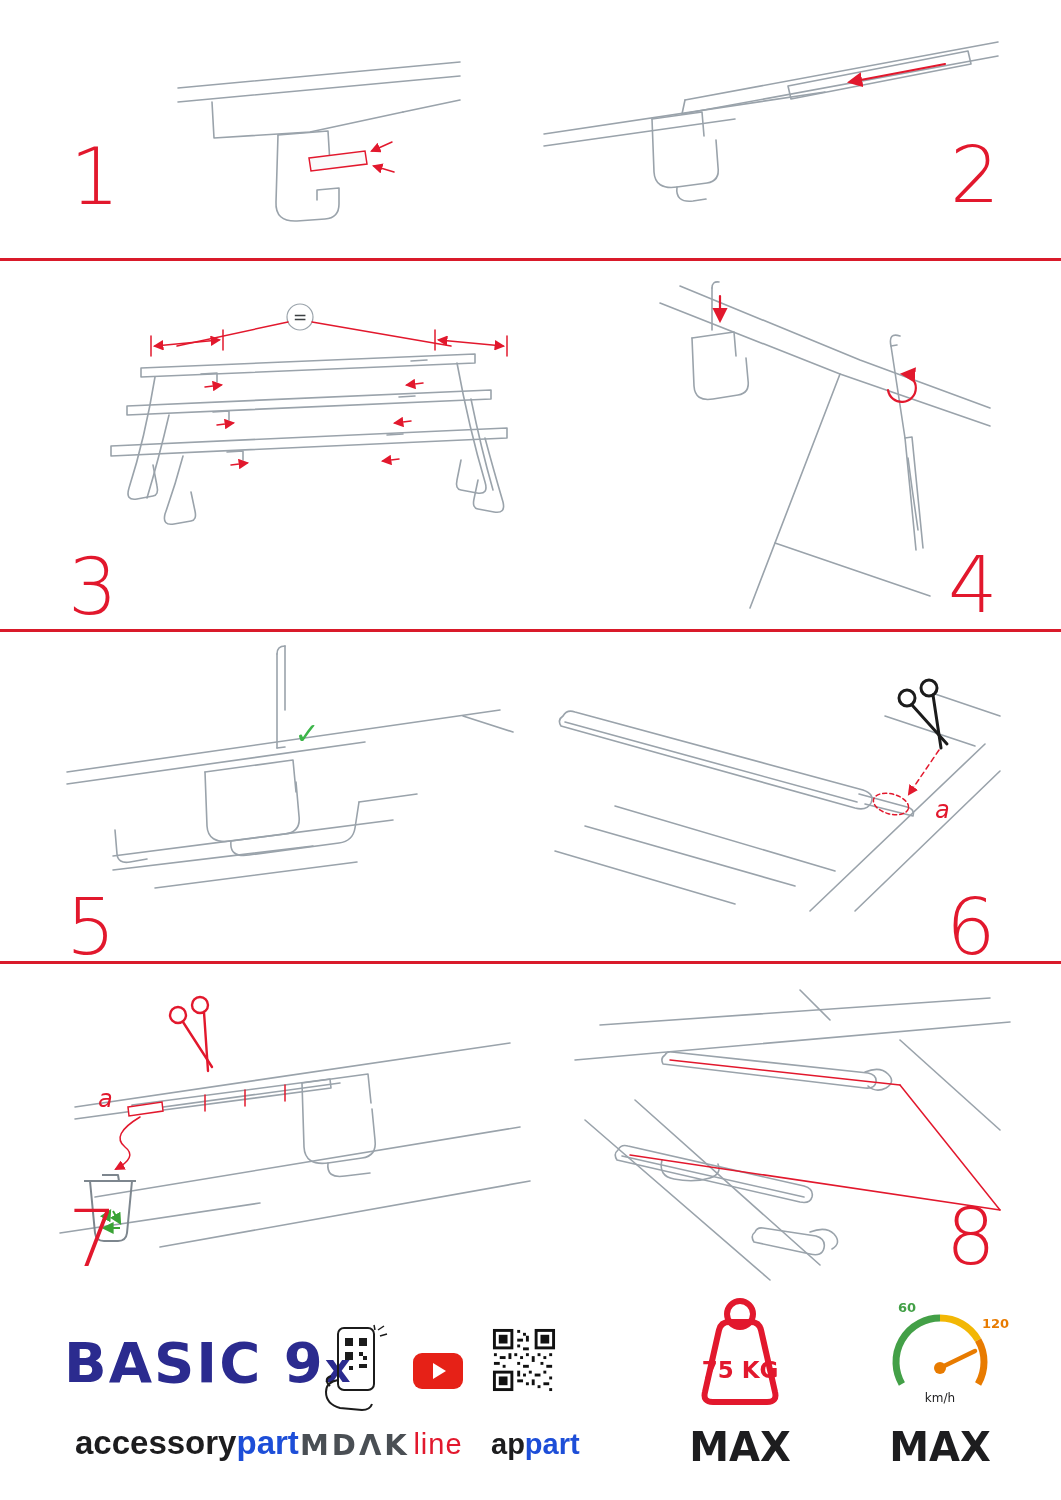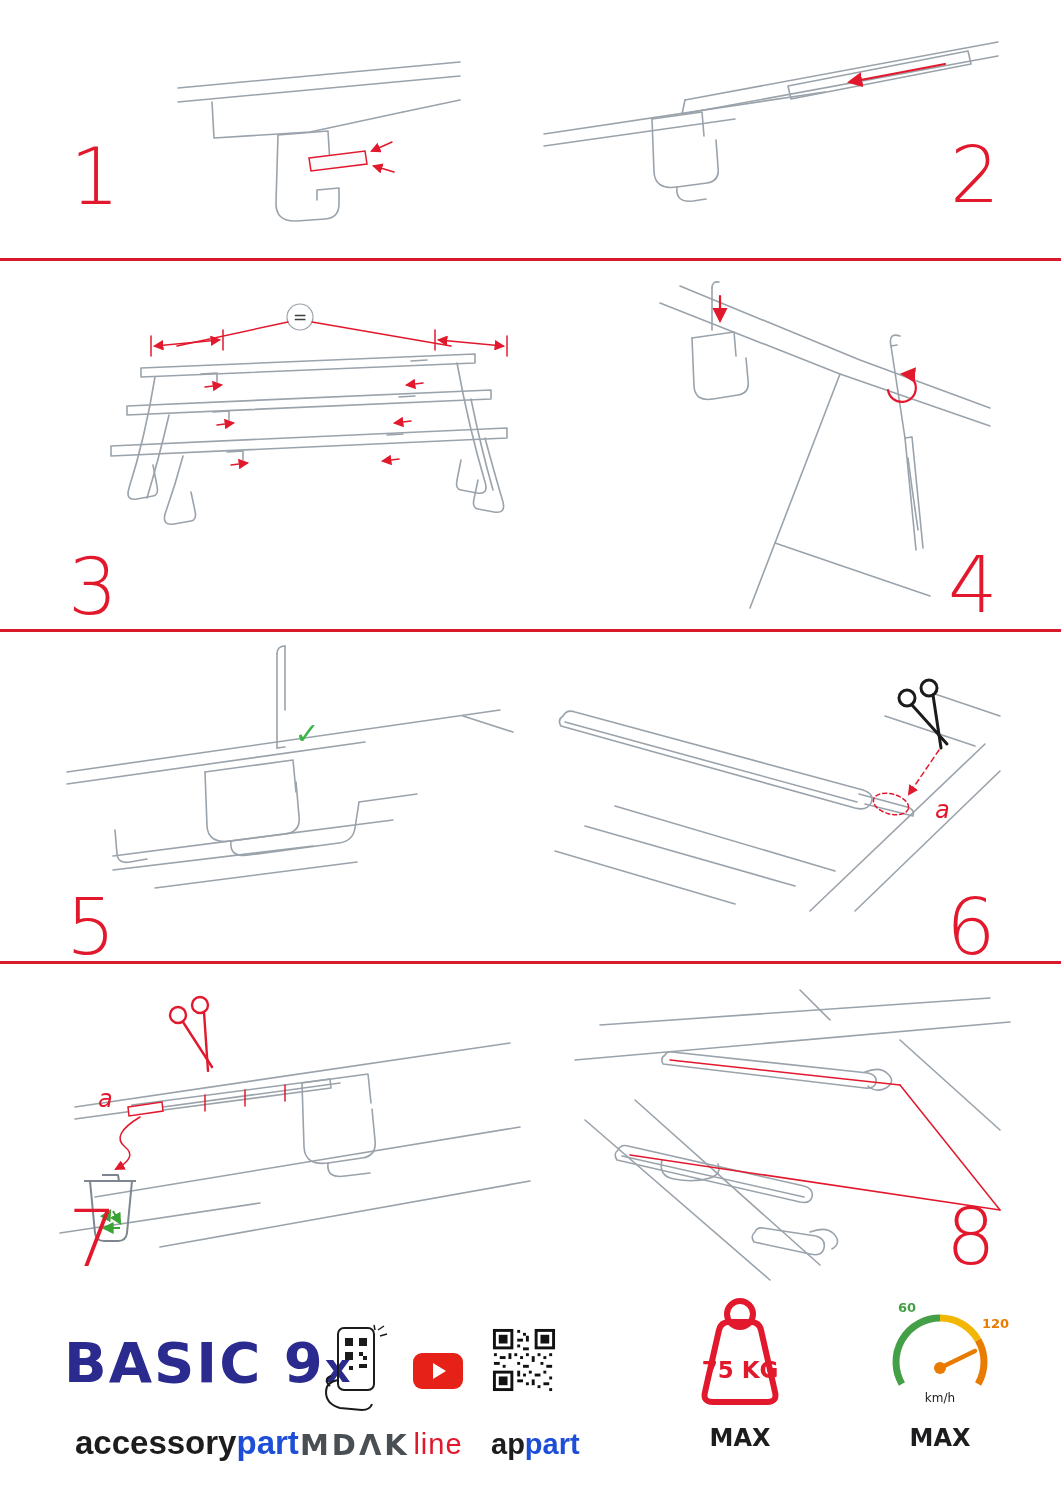--- a/index.html
+++ b/index.html
@@ -23,21 +23,21 @@
 
   .brand-title { position:absolute; left:64px; top:1330px; color:#2b2b8f;
     font-family:"DejaVu Sans", sans-serif; font-weight:bold; font-size:56px; letter-spacing:2px; }
   .brand-title .suffix { font-size:40px; }
   .brand-sub { position:absolute; left:66px; top:1424px; font-size:33px; font-weight:bold; letter-spacing:0px; }
   .c-black { color:#1d1d1f;margin-left:9px; } .c-red { color:#1d4ed8; }
   .partner-label { position:absolute; top:1428px; font-size:29px; text-align:center; }
   .mdak { color:#4a4f54; font-weight:bold; letter-spacing:3px; font-family:"DejaVu Sans", sans-serif; }
   .ipqi { color:#e2182d; letter-spacing:1px; }
   .apline { font-weight:bold; }
-  .max-label { position:absolute; top:1424px; font-size:24px; font-weight:bold; color:#1d1d1f;
+  .max-label { position:absolute; top:1424px; font-size:40px; font-weight:bold; color:#1d1d1f;
     width:140px; text-align:center; font-family:"DejaVu Sans", sans-serif; }
 </style>
 </head>
 <body>
 
 <div class="page">
 
   <svg width="0" height="0" style="position:absolute">
     <defs>
       <marker id="arrR" viewBox="0 0 10 10" refX="8" refY="5" markerWidth="7" markerHeight="7" orient="auto-start-reverse">

